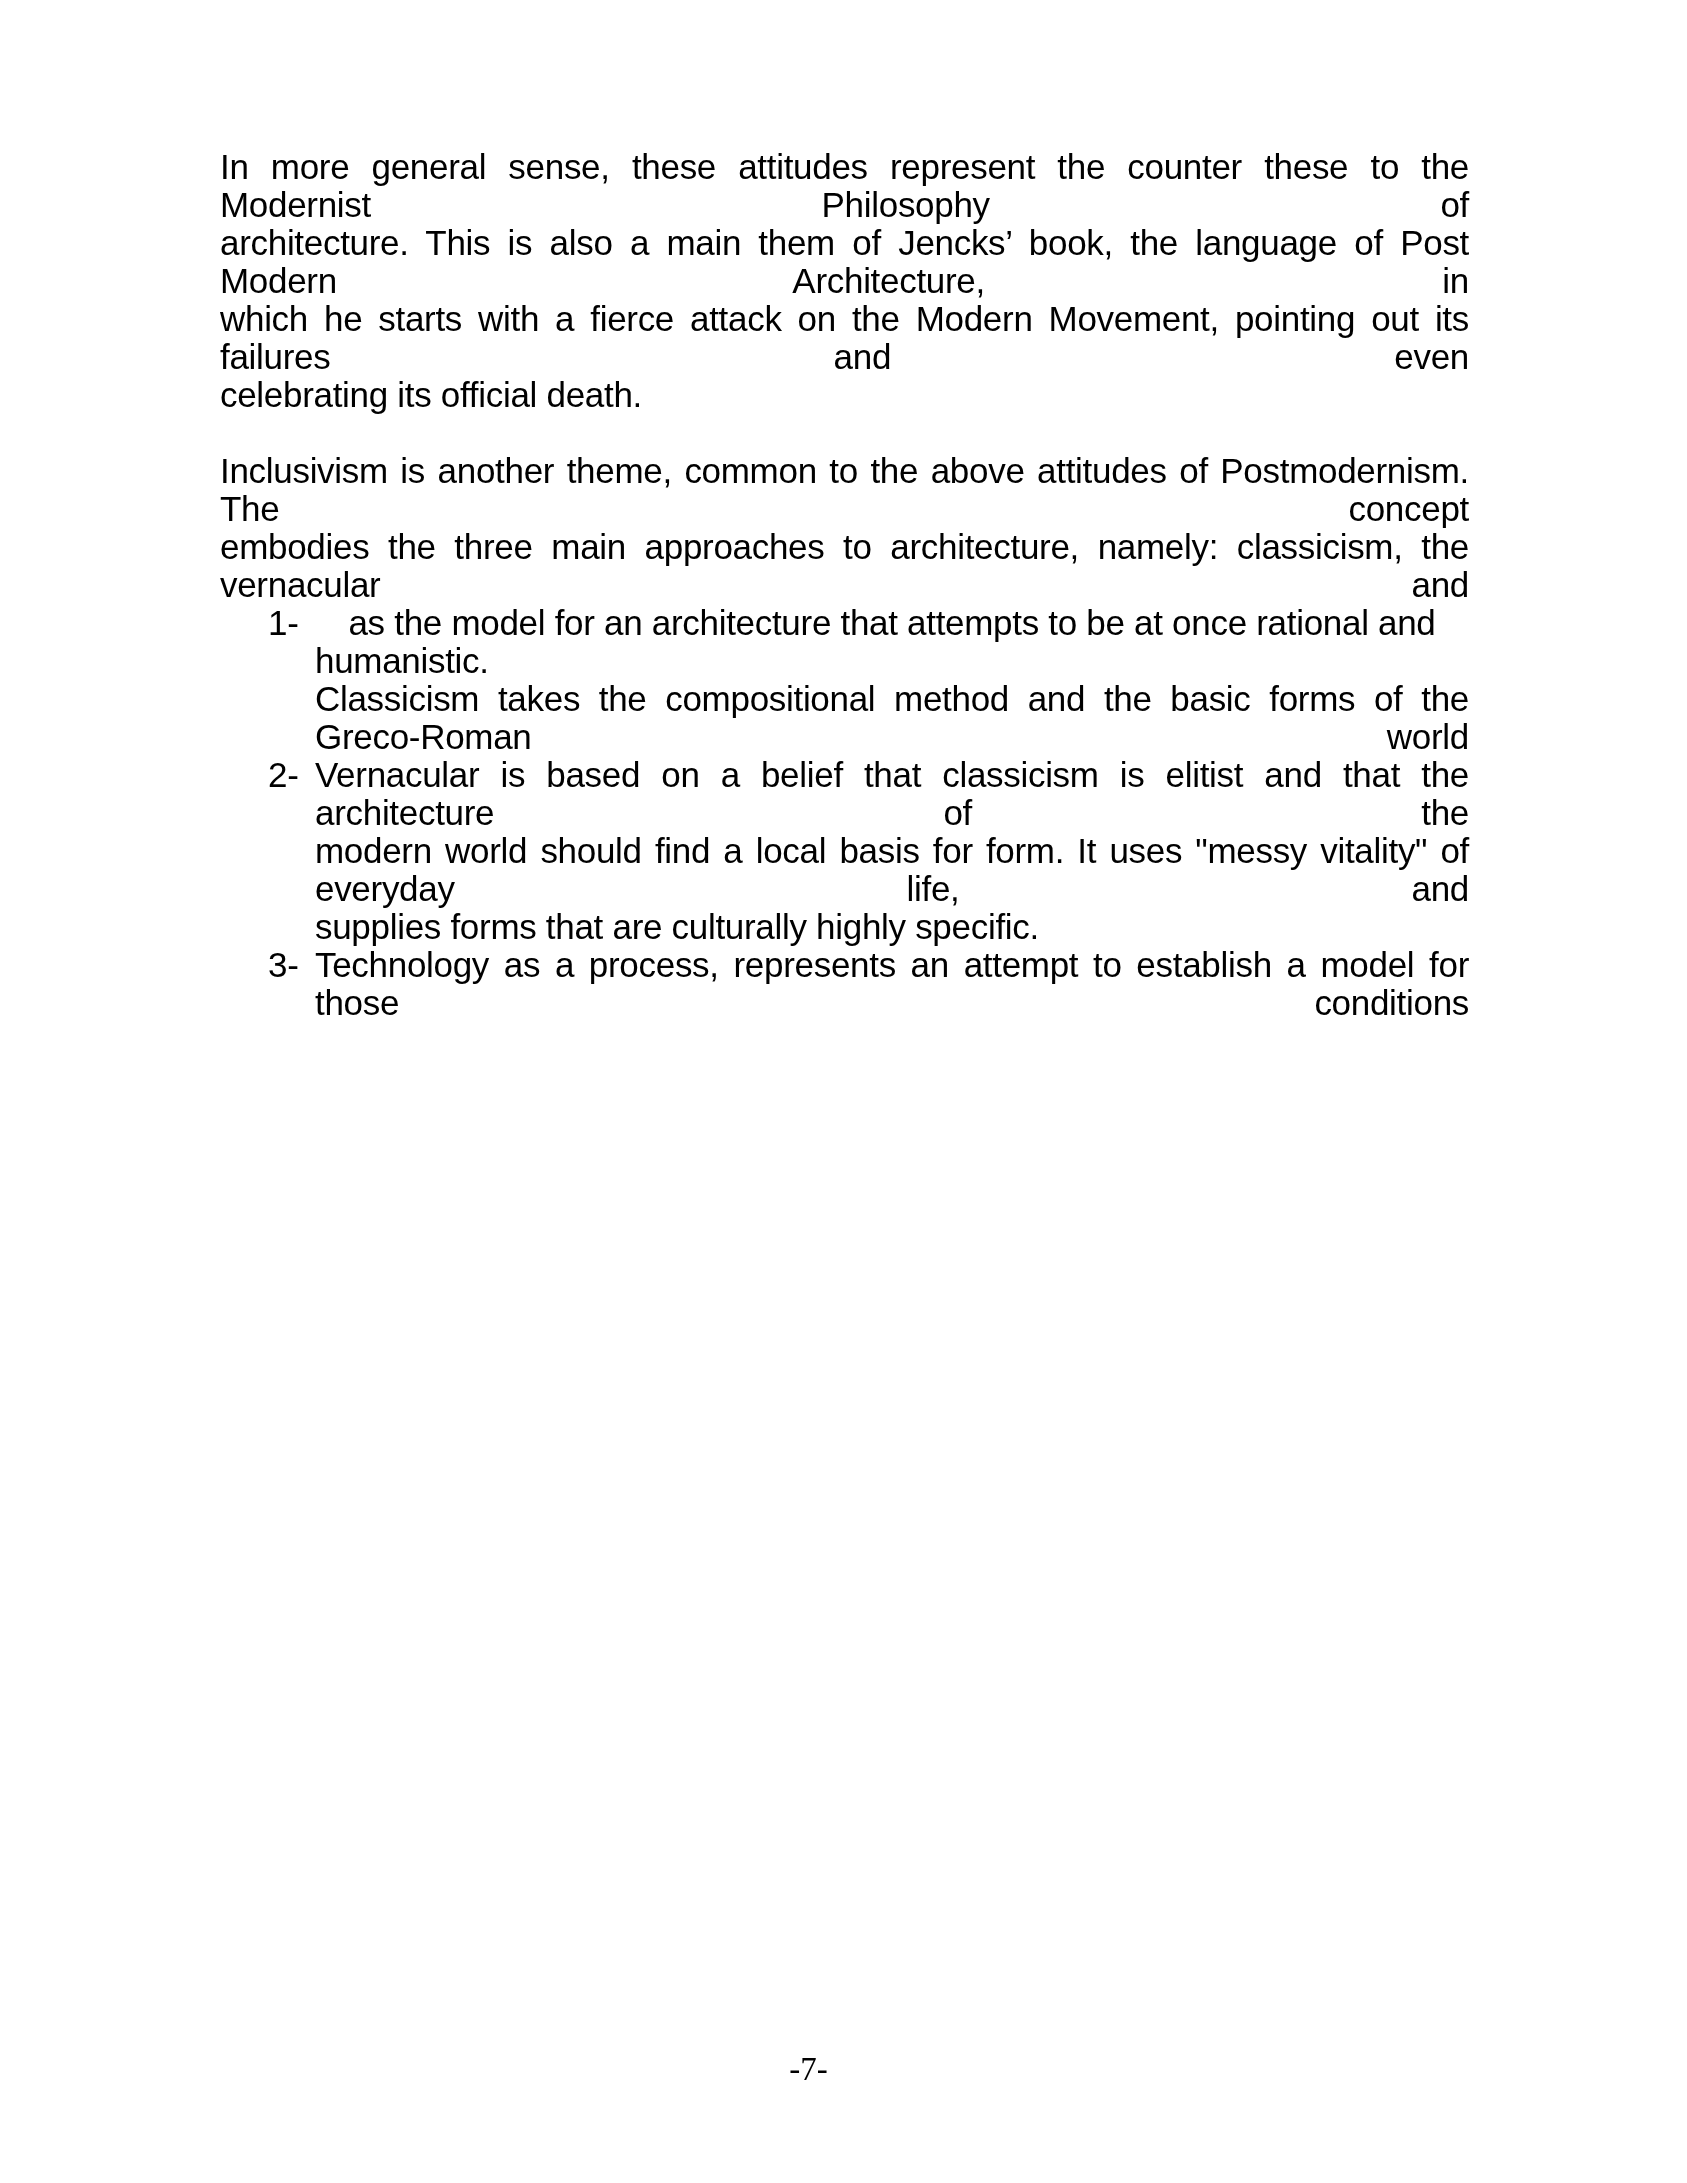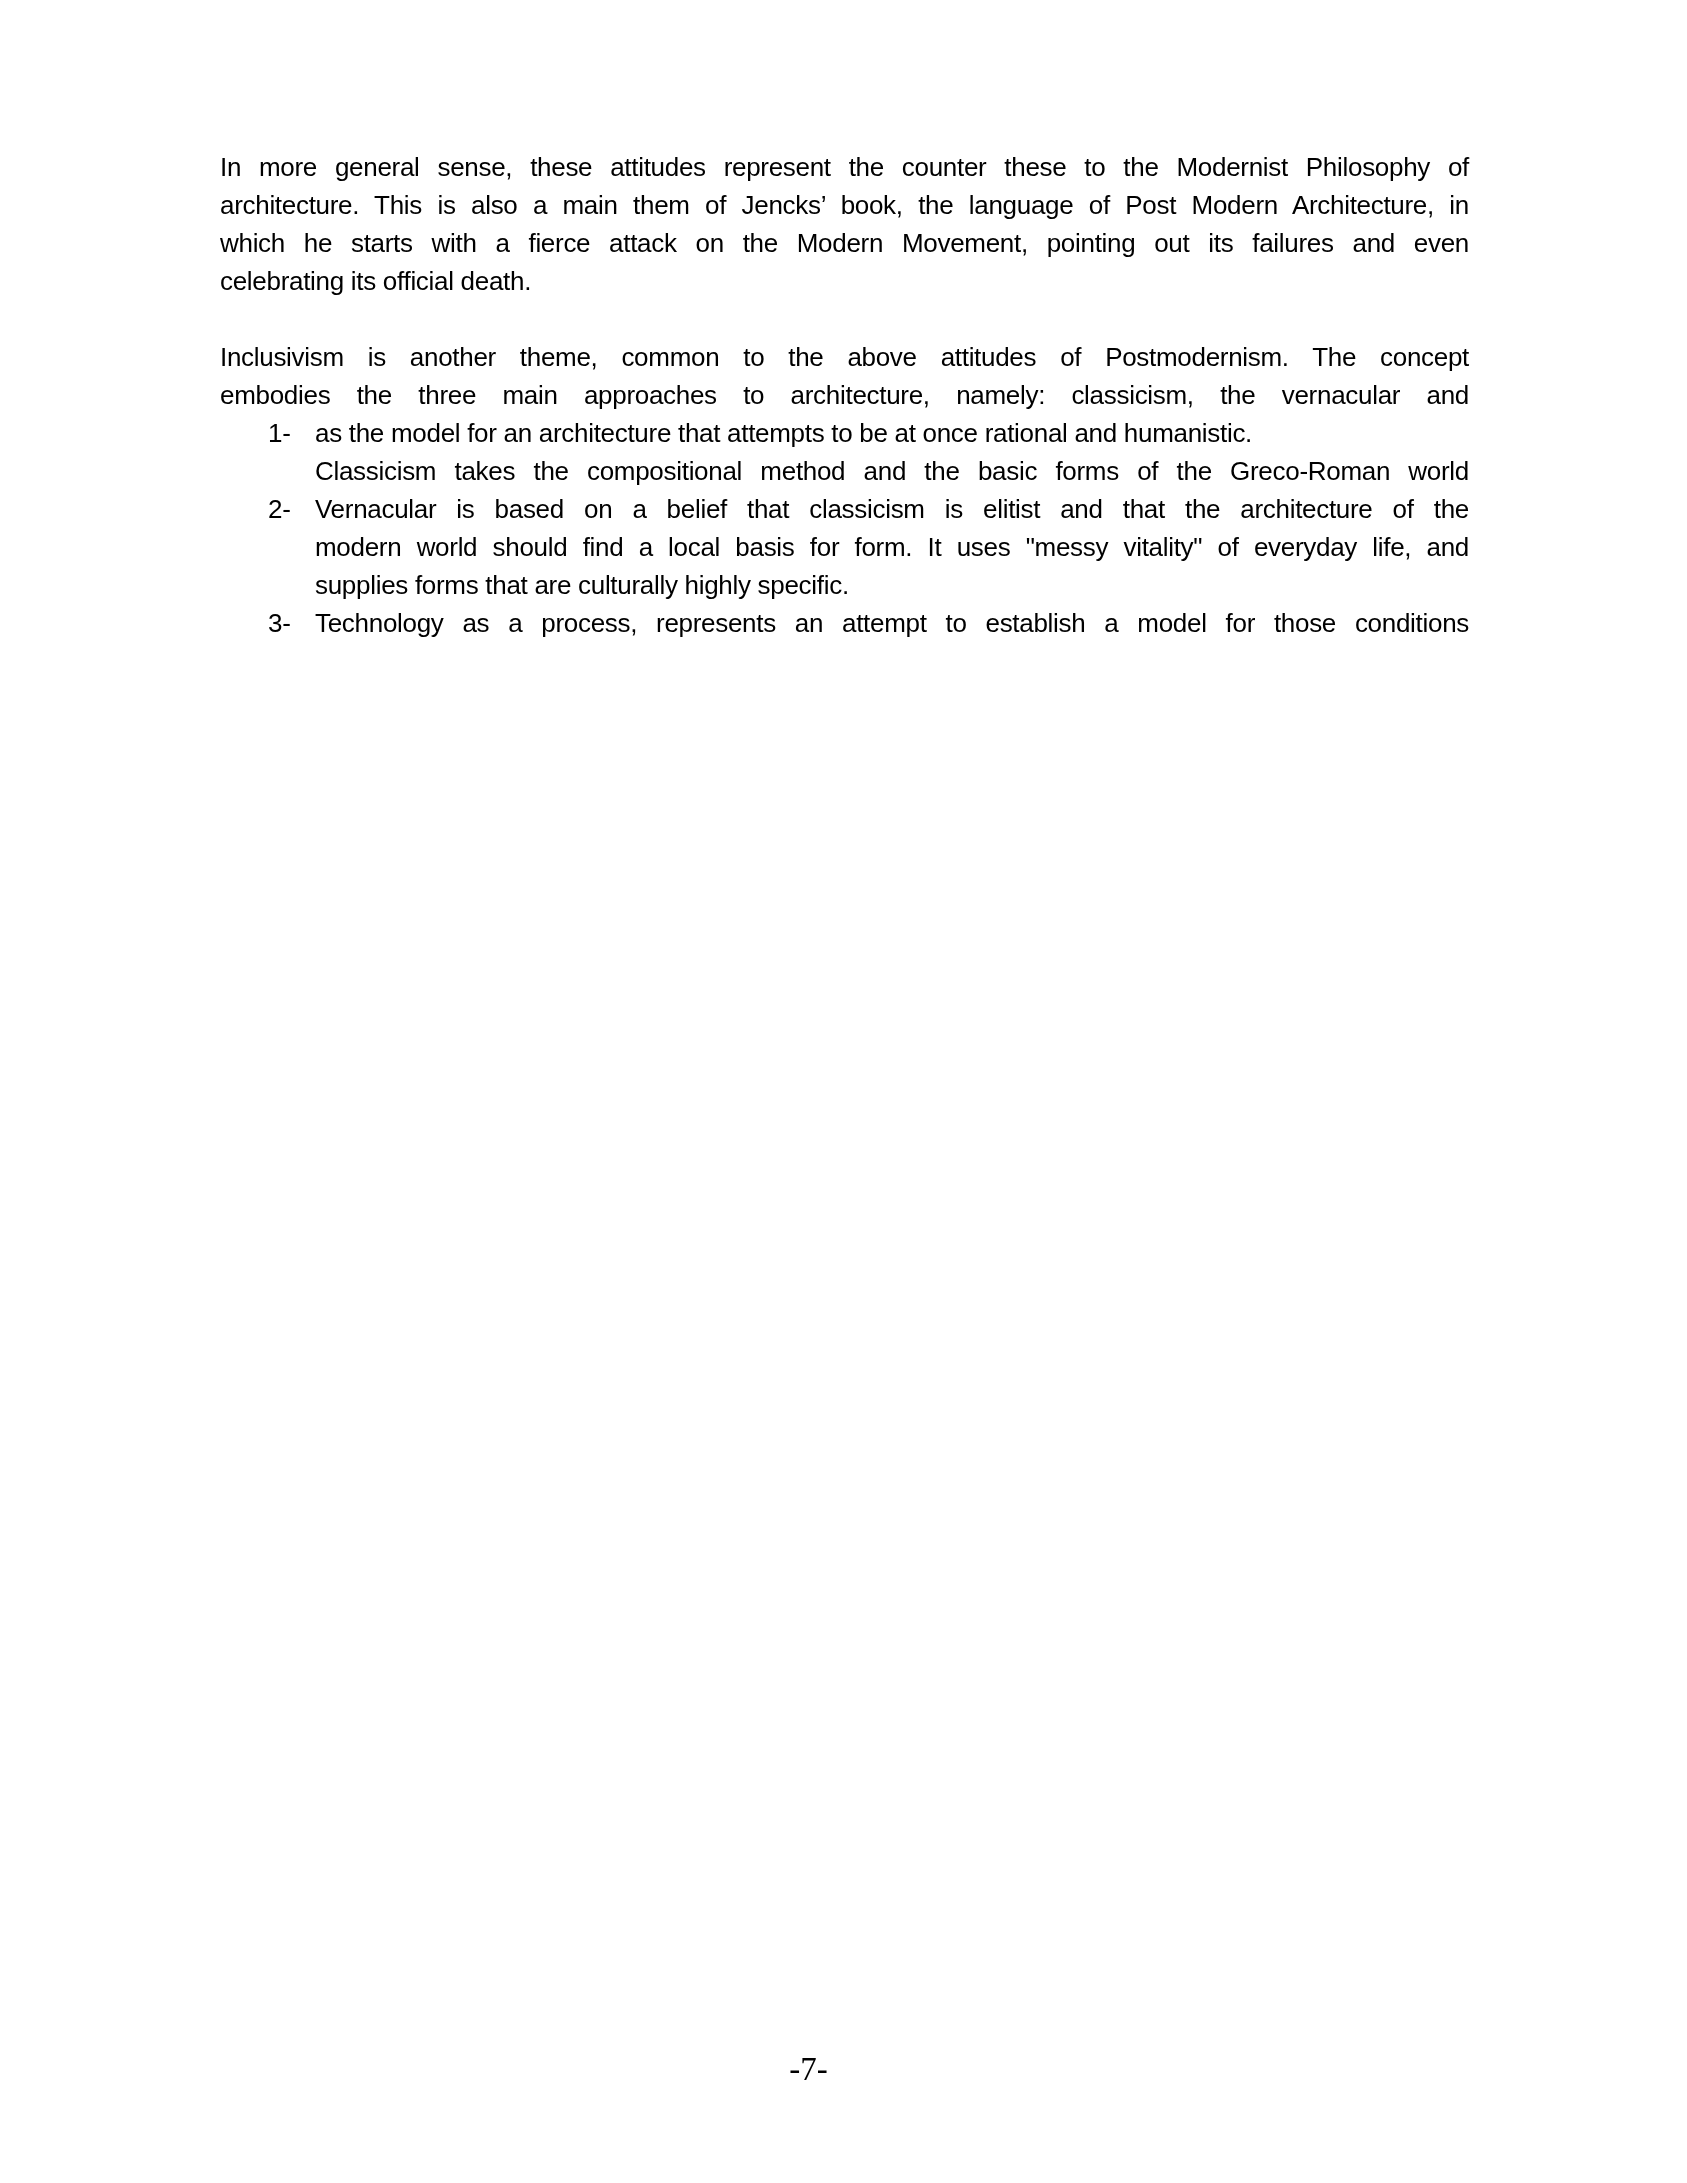--- a/index.html
+++ b/index.html
@@ -15,31 +15,31 @@
   .page {
     position: absolute;
     inset: 0;
     background: #ffffff;
   }
   .body-text {
     position: absolute;
     left: 220px;
     top: 148px;
     width: 1249px;
-    font-size: 26px;
+    font-size: 35px;
     line-height: 38px;
     letter-spacing: -0.3px;
   }
   .ln { width: 100%; }
   .j {
     text-align: justify;
     text-align-last: justify;
   }
   .last {
-    text-align: left;
+    text-align: center;
     text-align-last: left;
   }
   .blank { height: 38px; }
   .list { width: 100%; }
   .li {
     position: relative;
     padding-left: 95px;
     box-sizing: border-box;
   }
   .marker {

